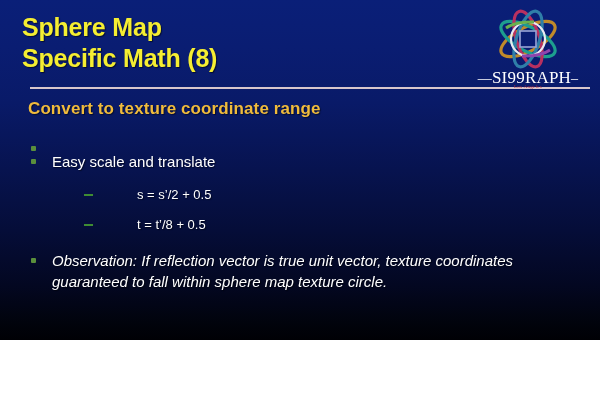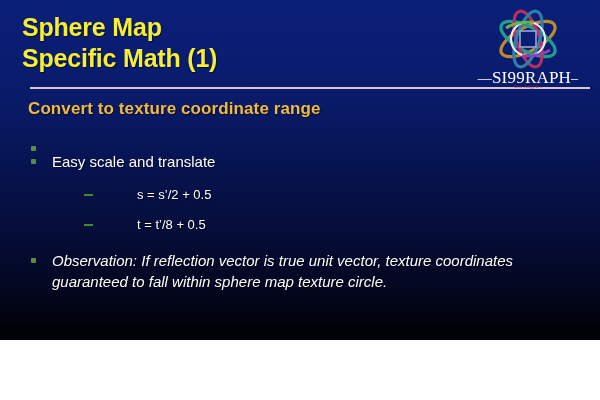--- a/index.html
+++ b/index.html
@@ -154,21 +154,21 @@
 
   .gap-top { margin-top: 16px; }
 </style>
 </head>
 <body>
 
 <div id="slide">
 
   <div id="title-block">
     <div class="title-line">Sphere Map</div>
-    <div class="title-line">Specific Math (1)</div>
+    <div class="title-line">Specific Math (8)</div>
   </div>
 
   <div id="divider"></div>
 
   <div id="logo">
     <svg width="104" height="66" viewBox="0 0 104 66">
       <g fill="none" stroke-width="3.2">
         <ellipse cx="52" cy="33" rx="30" ry="12" stroke="#c08a2a" transform="rotate(-28 52 33)"></ellipse>
         <ellipse cx="52" cy="33" rx="30" ry="12" stroke="#1d9e8e" transform="rotate(28 52 33)"></ellipse>
         <ellipse cx="52" cy="33" rx="29" ry="11.5" stroke="#b83060" transform="rotate(72 52 33)"></ellipse>

